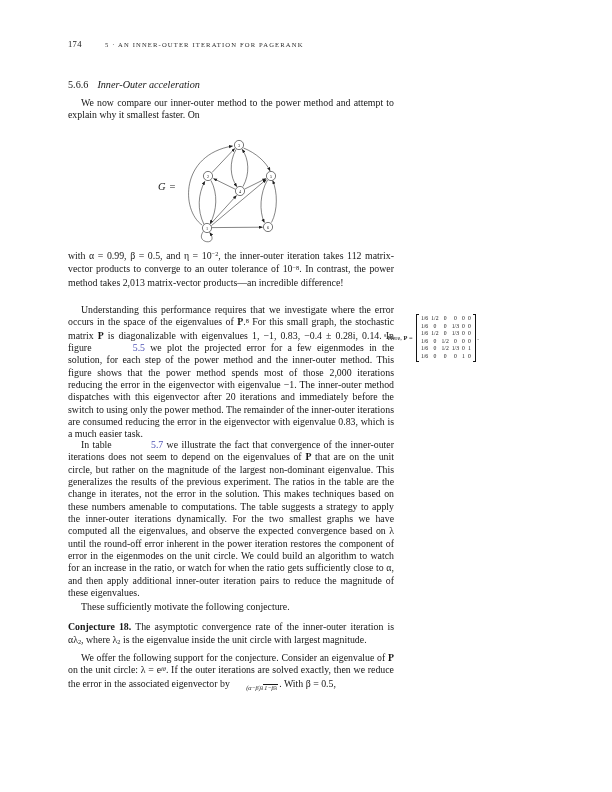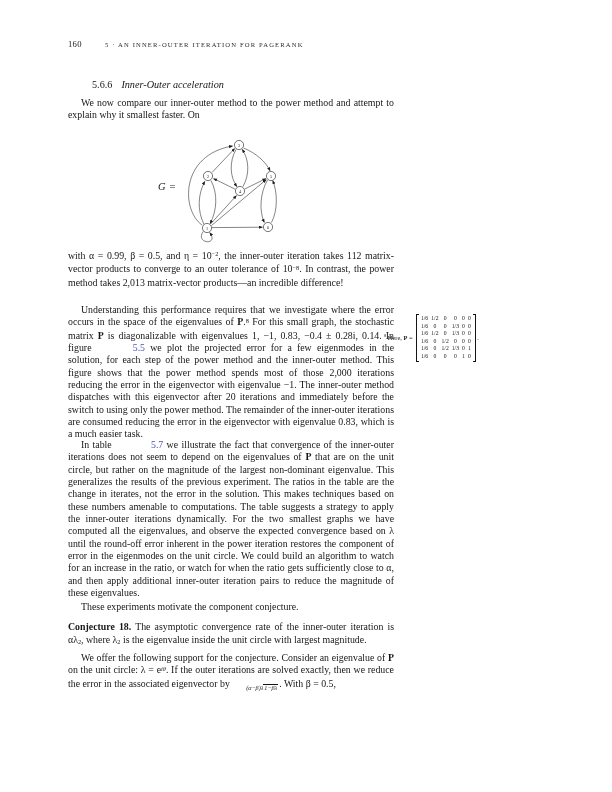--- a/index.html
+++ b/index.html
@@ -6,21 +6,21 @@
   body{
     width:612px;height:792px;background:#ffffff;position:relative;overflow:hidden;
     font-family:"Liberation Serif", serif;color:#161616;
     -webkit-font-smoothing:antialiased;
   }
   .abs{position:absolute;}
   
   .pagenum{left:68px;top:39px;font-size:8.6px;letter-spacing:.3px;}
   .runhead{left:105px;top:41px;font-size:6.6px;letter-spacing:1.15px;color:#2b2b2b;}
   
-  .sechead{left:68px;top:79px;font-size:10.2px;margin-left:24px;}
+  .sechead{left:68px;top:79px;font-size:10.2px;}
   .secnum{font-style:normal;margin-right:9px;}
   .sectitle{font-style:italic;}
   
   .para{left:68px;width:326px;font-size:9.85px;line-height:12.35px;text-align:justify;}
   .indent{text-indent:13px;}
   .rs-i{}
   .rs-b{font-weight:bold;}
   .rs-sup{font-size:64%;vertical-align:baseline;position:relative;top:-0.45em;}
   .rs-sub{font-size:64%;vertical-align:baseline;position:relative;top:0.25em;}
   .rs-link{color:#4e52b4;margin-left:36px;}
@@ -48,21 +48,21 @@
   .brk-l{border:0.7px solid #14141 4;border:0.7px solid #141414;border-right:none;}
   .brk-r{border:0.7px solid #141414;border-left:none;}
   .matrix{display:grid;grid-template-columns:repeat(6,auto);column-gap:3px;
           padding:1px 2px;font-size:5.7px;line-height:7.6px;}
   .matrix span{text-align:center;}
   .msuffix{margin-left:1px;}
 </style>
 </head>
 <body>
 
-<div class="abs pagenum">160</div>
+<div class="abs pagenum">174</div>
 <div class="abs runhead">5 · AN INNER-OUTER ITERATION FOR PAGERANK</div>
 
 <div class="abs sechead">
   <span class="secnum">5.6.6</span><span class="sectitle">Inner-Outer acceleration</span>
 </div>
 
 <div class="abs para indent" style="top:97px;"><span>We now compare our inner-outer method to the power method and attempt to explain </span><span class="rs-i">why</span><span> it smallest faster. On</span></div>
 
 <div class="abs figlabel">
   <span>G</span><span class="eq">=</span>
@@ -102,21 +102,21 @@
       <circle cx="207" cy="228" r="4.6" class="gnode"></circle>
       <text x="207" y="228" text-anchor="middle" dy="1.5" class="gnlabel">1</text>
       <circle cx="268" cy="227" r="4.6" class="gnode"></circle>
       <text x="268" y="227" text-anchor="middle" dy="1.5" class="gnlabel">6</text>
     </g>
 </svg>
 
 <div class="abs para" style="top:250px;"><span>with </span><span class="rs-i">α</span><span> = 0.99, </span><span class="rs-i">β</span><span> = 0.5, and </span><span class="rs-i">η</span><span> = 10</span><span class="rs-sup">−2</span><span>, the inner-outer iteration takes 112 matrix-vector products to converge to an outer tolerance of 10</span><span class="rs-sup">−8</span><span>. In contrast, the power method takes 2,013 matrix-vector products—an incredible difference!</span></div>
 <div class="abs para indent" style="top:304px;"><span>Understanding this performance requires that we investigate where the error occurs in the space of the eigenvalues of </span><span class="rs-b">P</span><span>.</span><span class="rs-sup">8</span><span> For this small graph, the stochastic matrix </span><span class="rs-b">P</span><span> is diagonalizable with eigenvalues 1, −1, 0.83, −0.4 ± 0.28</span><span class="rs-i">i</span><span>, 0.14. In figure </span><span class="rs-link">5.5</span><span> we plot the projected error for a few eigenmodes in the solution, for each step of the power method and the inner-outer method. This figure shows that the power method spends most of those 2,000 iterations reducing the error in the eigenvector with eigenvalue −1. The inner-outer method dispatches with this eigenvector after 20 iterations and immediately before the switch to using only the power method. The remainder of the inner-outer iterations are consumed reducing the error in the eigenvector with eigenvalue 0.83, which is a much easier task.</span></div>
 <div class="abs para indent" style="top:439px;"><span>In table </span><span class="rs-link">5.7</span><span> we illustrate the fact that convergence of the inner-outer iterations does not seem to depend on the eigenvalues of </span><span class="rs-b">P</span><span> that are on the unit circle, but rather on the magnitude of the largest non-dominant eigenvalue. This generalizes the results of the previous experiment. The ratios in the table are the change in iterates, not the error in the solution. This makes techniques based on these numbers amenable to computations. The table suggests a strategy to apply the inner-outer iterations dynamically. For the two smallest graphs we have computed all the eigenvalues, and observe the expected convergence based on </span><span class="rs-i">λ</span><span> until the round-off error inherent in the power iteration restores the component of error in the eigenmodes on the unit circle. We could build an algorithm to watch for an </span><span class="rs-i">increase</span><span> in the ratio, or watch for when the ratio gets sufficiently close to </span><span class="rs-i">α</span><span>, and then apply additional inner-outer iteration pairs to reduce the magnitude of these eigenvalues.</span></div>
-<div class="abs para indent" style="top:601px;"><span>These experiments motivate the component conjecture.</span></div>
+<div class="abs para indent" style="top:601px;"><span>These sufficiently motivate the following conjecture.</span></div>
 <div class="abs conj" style="top:621px;"><span class="rs-b">Conjecture 18.</span><span>  </span><span class="rs-i">The asymptotic convergence rate of the inner-outer iteration is </span><span class="rs-i">αλ</span><span class="rs-sub">2</span><span class="rs-i">, where </span><span class="rs-i">λ</span><span class="rs-sub">2</span><span class="rs-i"> is the eigenvalue inside the unit circle with largest magnitude.</span></div>
 <div class="abs para indent" style="top:652px;"><span>We offer the following support for the conjecture. Consider an eigenvalue of </span><span class="rs-b">P</span><span> on the unit circle: </span><span class="rs-i">λ</span><span> = </span><span class="rs-i">e</span><span class="rs-supi">iθ</span><span>. If the outer iterations are solved exactly, then we reduce the error in the associated eigenvector by </span><span class="frac"><span class="num">(α−β)λ</span><span class="den">1−βλ</span></span><span>. With </span><span class="rs-i">β</span><span> = 0.5,</span></div>
 
 <div class="abs mnote">
   <span class="marker">8</span>
   <span class="mintro"><span>Here, </span><span class="mP">P</span><span> =</span></span>
   <span class="matwrap">
     <span class="brk brk-l"></span>
     <span class="matrix" id="matrix-grid">
         <span>1/6</span>

